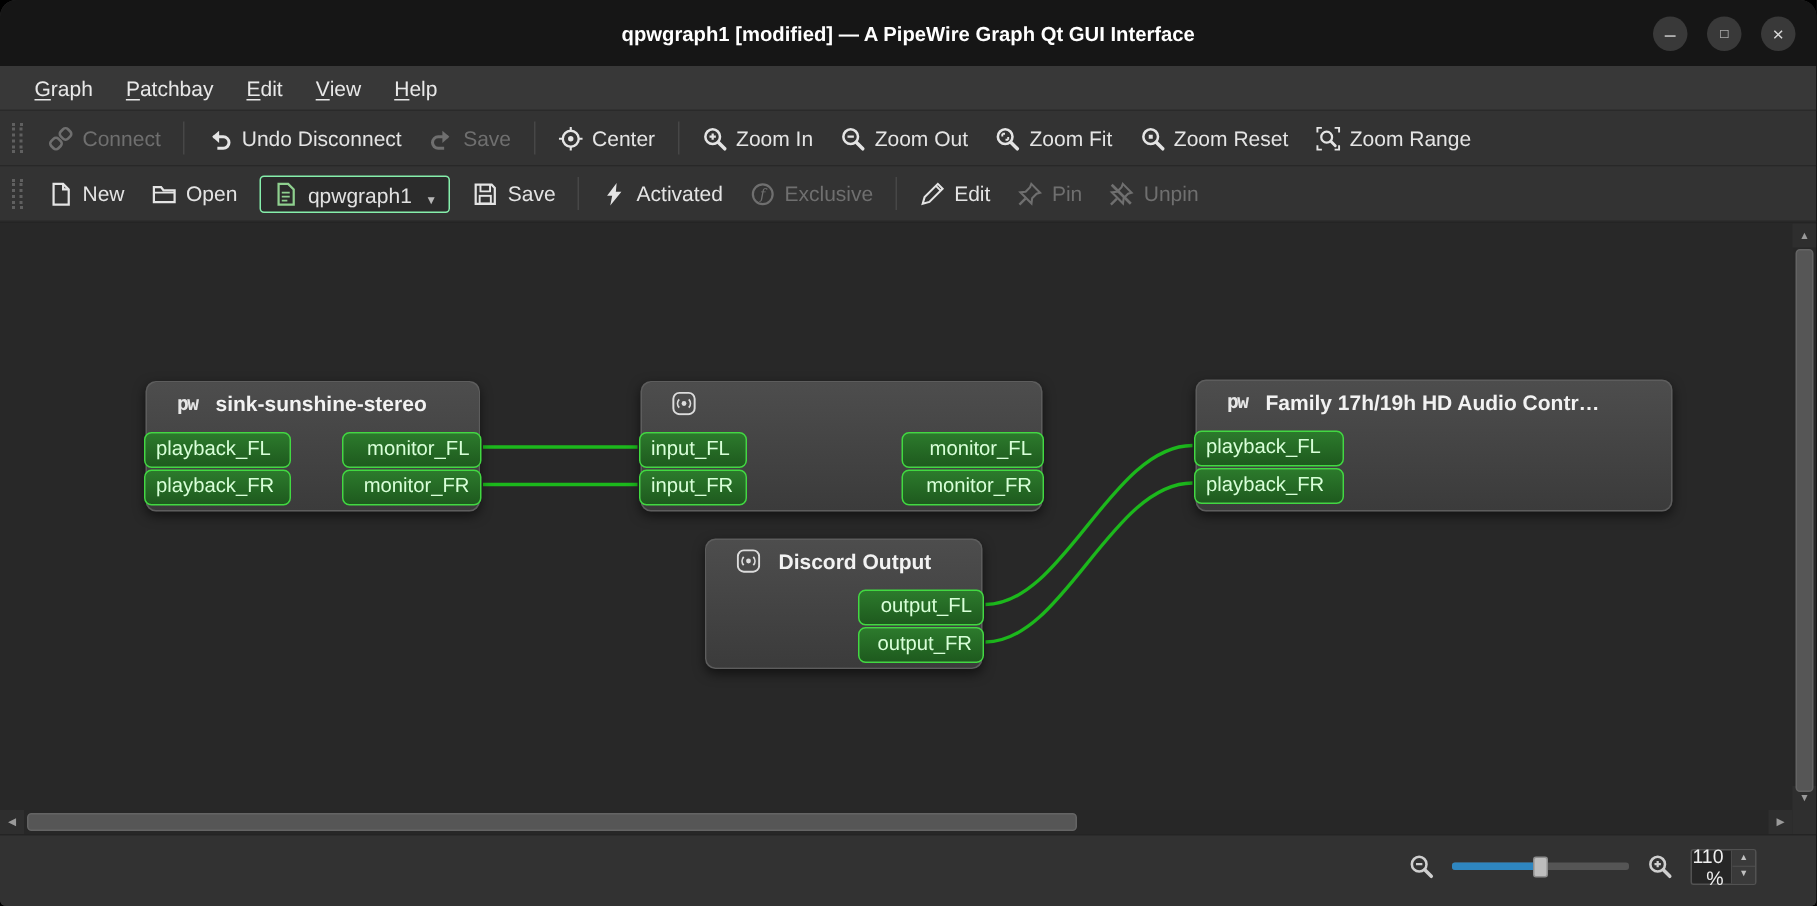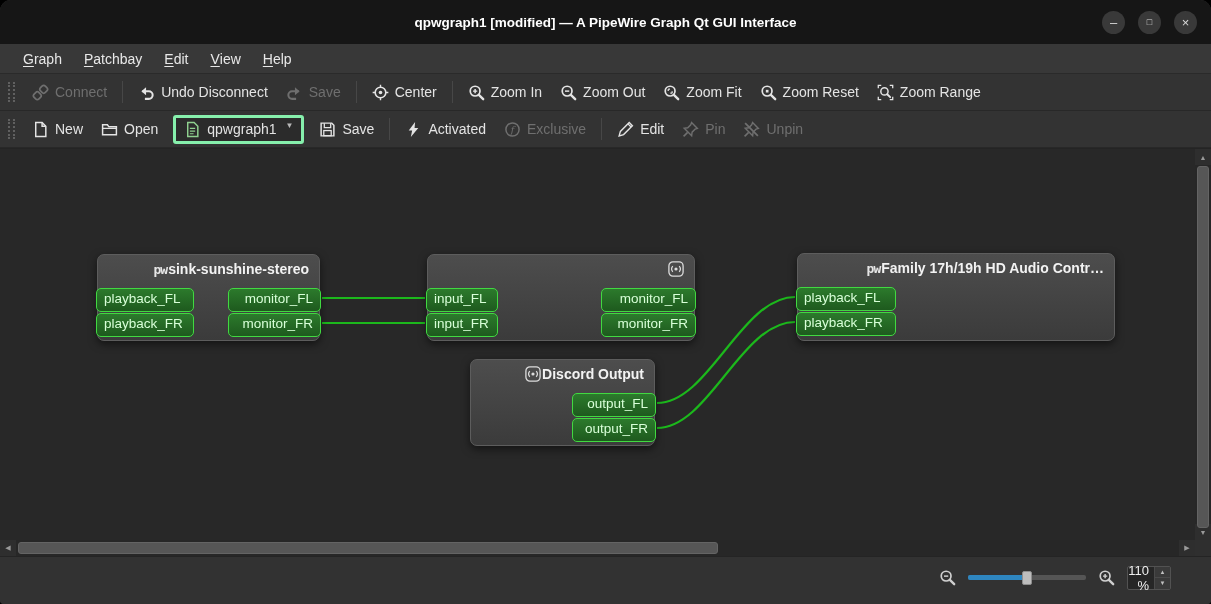--- a/index.html
+++ b/index.html
@@ -30,36 +30,36 @@
   .toolbar { flex:0 0 37px; background:#333; display:flex; align-items:center;
              padding:0 4px; border-bottom:1px solid #282828; }
   .tb-handle { width:7px; height:20px; border-left:2px dotted #606060;
                border-right:2px dotted #606060; margin:0 8px 0 4px; }
   .tb-btn { display:flex; align-items:center; gap:6px; padding:5px 9px;
             border-radius:3px; color:#e4e4e4; white-space:nowrap; }
   .tb-btn.disabled { color:#6f6f6f; }
   .tb-sep { width:1px; height:22px; background:#474747; margin:0 6px; }
   .icon { display:inline-flex; width:17px; height:17px; flex:0 0 17px; }
   .icon svg { width:100%; height:100%; stroke:currentColor; }
-  .combo { display:flex; align-items:flex-start; gap:6px; background:#2b2b2b;
-           border:3px solid #86efac; border-radius:3px; padding:3px 8px; margin:0 6px; }
+  .combo { display:flex; align-items:flex-end; gap:6px; background:#2b2b2b;
+           border:1px solid #86efac; border-radius:3px; padding:3px 8px; margin:0 6px; }
   .combo-arrow { font-size:8px; color:#b8b8b8; margin-left:3px; }
 
   
   .main { flex:1; position:relative; background:#2c2c2c; border-top:1px solid #242424; }
   .canvas { position:absolute; left:0; top:0; right:16px; bottom:16px;
             background:#282828; overflow:hidden; }
   .connections { position:absolute; left:0; top:0; }
   .connections path { fill:none; stroke:#1cb81c; stroke-width:2.2px; }
 
   .node { position:absolute; background:linear-gradient(#4d4d4d,#3b3b3b);
           border:1px solid #5d5d5d; border-radius:7px;
           box-shadow:0 3px 8px rgba(0,0,0,.55); }
-  .node-header { display:flex; align-items:center; gap:1px; padding:6px 10px 3px;
-                 font-weight:bold; color:#f2f2f2; white-space:nowrap; overflow:hidden;justify-content:flex-end; }
+  .node-header { display:flex; align-items:center; gap:12px; padding:6px 20px 3px;
+                 font-weight:bold; color:#f2f2f2; white-space:nowrap; overflow:hidden; }
   .pw-glyph { font-family:"DejaVu Sans Mono", monospace; font-weight:bold;
               font-size:13px; letter-spacing:-1px; color:#e6e6e6; }
   .node-ic { width:16px; height:16px; flex:0 0 16px; color:#dcdcdc; }
   .node-ic svg { width:100%; height:100%; }
   .port { position:absolute; height:24px; line-height:20px; padding:0 7px;
           border:1px solid #41d941; border-radius:5px; font-size:13.5px;
           background:linear-gradient(#2c7a2c,#1e5a1e); color:#d8ffd8;
           white-space:nowrap; }
   .port-left { left:-2px; text-align:left; }
   .port-right { right:-2px; text-align:right; }

